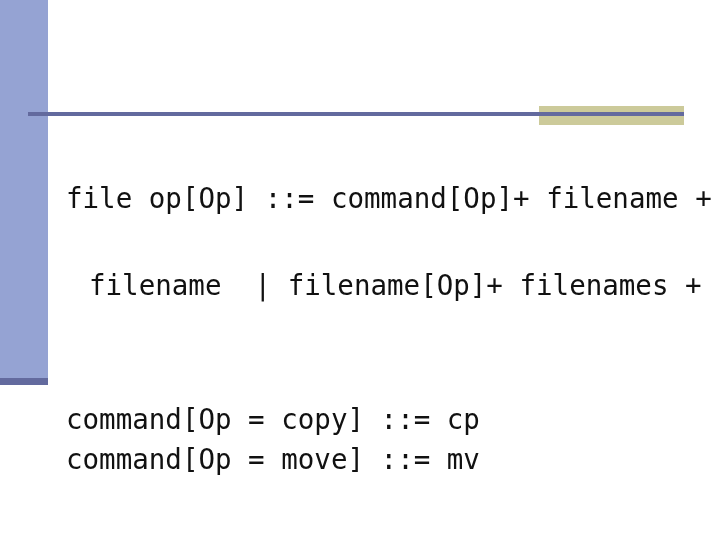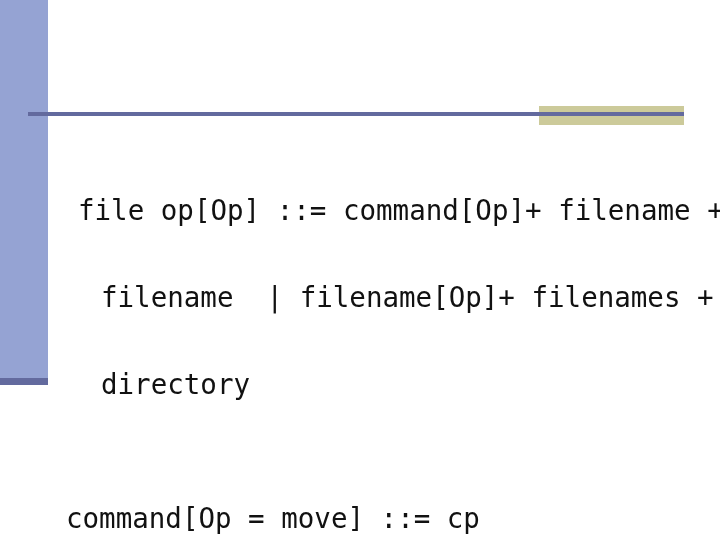--- a/index.html
+++ b/index.html
@@ -64,21 +64,21 @@
     top: 126px;
     width: 640px;
   }
 
   .para-block {
     font-size: 27.5px;
     line-height: 29px;
     color: #111111;
     letter-spacing: 0px;
     white-space: pre-wrap;
-    margin: 12px;
+    margin: 0;
   }
   .para-block .line {
     display: block;
     white-space: pre;
   }
   .para-block .line.indent {
     padding-left: 23px;
   }
 
   .rules-block {
@@ -101,24 +101,23 @@
   <div class="sidebar-foot"></div>
 
   <div class="accent-block"></div>
   <div class="header-rule"></div>
 
   <div class="content">
 
     <div class="para-block">
       <span class="line">file op[Op] ::= command[Op]+ filename +</span>
       <span class="line indent">filename  | filename[Op]+ filenames +</span>
-      <span class="line indent">directory</span>
     </div>
 
     <div class="rules-block">
-      <span class="rule-line">command[Op = move] ::= cp</span>
+      <span class="rule-line">command[Op = copy] ::= cp</span>
       <span class="rule-line">command[Op = move] ::= mv</span>
 
     </div>
 
   </div>
 
 </div>
 
 </body></html>

